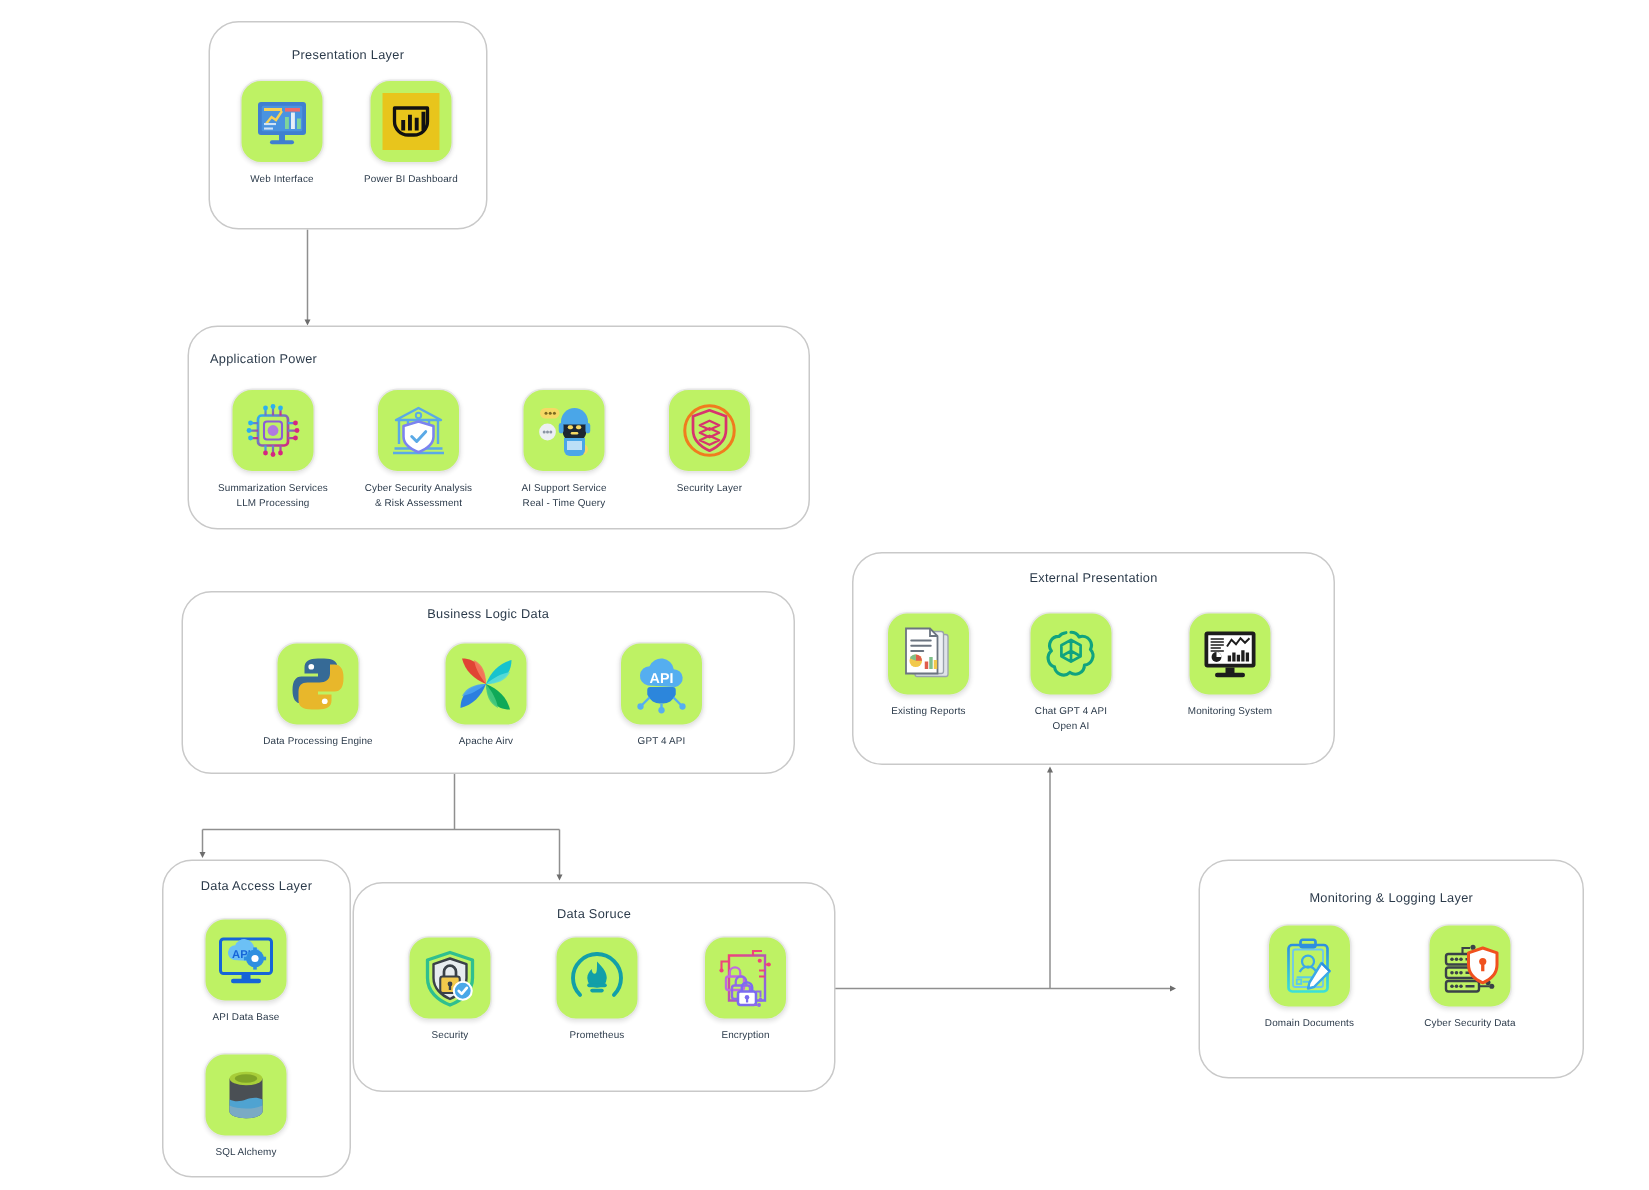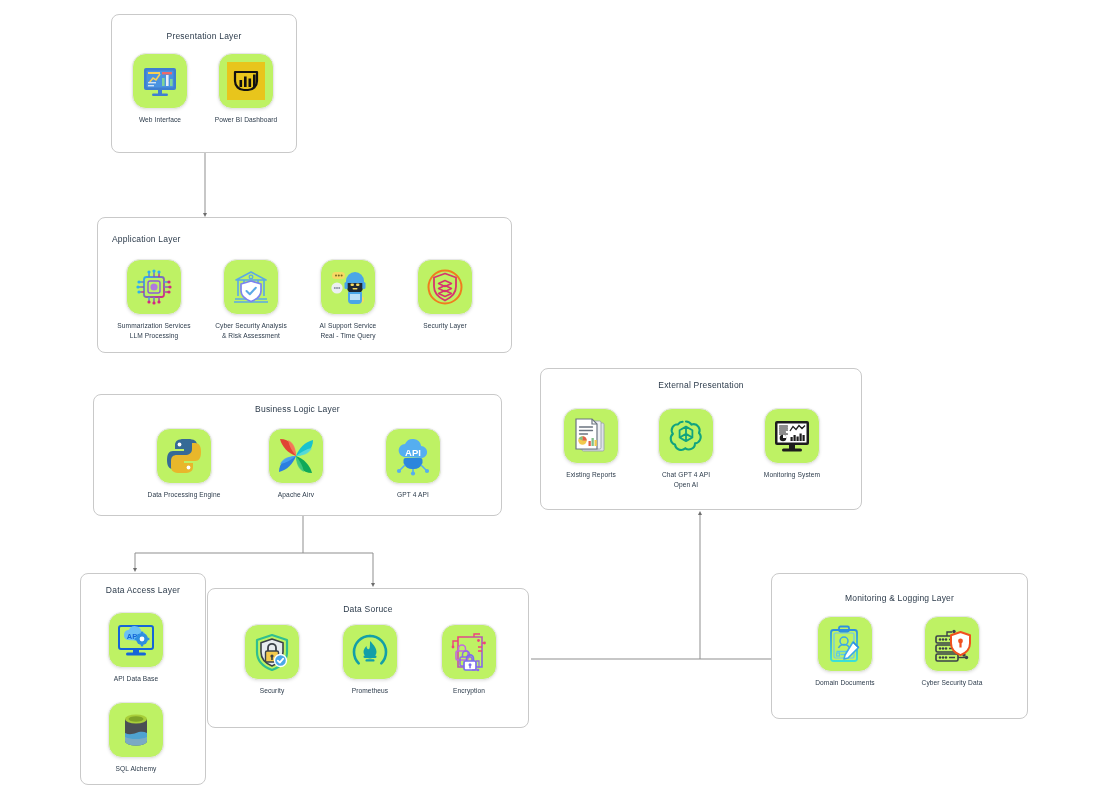--- a/index.html
+++ b/index.html
@@ -3,21 +3,21 @@
 <meta charset="utf-8">
 <style>
   html,body{margin:0;padding:0;background:#ffffff;}
   body{width:1099px;height:793px;position:relative;overflow:hidden;
        font-family:"Liberation Sans","DejaVu Sans",sans-serif;}
 
   .stage{position:absolute;left:0;top:0;width:1099px;height:793px;}
 
   
   .panel{position:absolute;background:#ffffff;border:1px solid #c9c9c9;
-         border-radius:8px;box-sizing:border-box;}
+         border-radius:20px;box-sizing:border-box;margin-left:28px;}
   .panel-title{position:absolute;left:0;right:0;text-align:center;
          font-size:8.5px;color:#2b3a4a;letter-spacing:.2px;white-space:nowrap;}
   .panel-title.left{text-align:left;left:14px;right:auto;}
 
   
   .node{position:absolute;text-align:center;}
   .tile{width:56px;height:56px;margin:0 auto;background:#bef264;
         border:1px solid #e6e6e6;border-radius:14px;
         box-shadow:0 1px 3px rgba(0,0,0,.10);
         display:flex;align-items:center;justify-content:center;box-sizing:border-box;}
@@ -83,21 +83,21 @@
           <rect x="19" y="16.5" width="2.6" height="10.5" fill="#111"></rect>
           <rect x="23.5" y="18.5" width="2.6" height="8.5" fill="#111"></rect>
           <rect x="28" y="14.5" width="2.6" height="12.5" fill="#111"></rect>
         </svg>
       </div>
       <div class="node-label">Power BI Dashboard</div>
     </div>
   </div>
 
   <div class="panel" style="left:97px;top:217px;width:415px;height:136px;">
-    <div class="panel-title left" style="top:16px;">Application Layer</div>
+    <div class="panel-title left" style="top:16px;">Application Power</div>
 
     <div class="node" style="left:9px;top:41px;width:94px;">
       <div class="tile">
         <svg width="42" height="42" viewBox="0 0 42 42">
           <defs>
               <linearGradient id="gcp" x1="0" y1="0" x2="1" y2="1">
             <stop offset="0" stop-color="#2bb0f0"></stop>
                 <stop offset="1" stop-color="#d6277f"></stop>
               </linearGradient>
             </defs>
@@ -191,21 +191,21 @@
             <path d="M21 19.5 L27.5 22.5 L21 25.5 L14.5 22.5 z"></path>
             <path d="M21 24.5 L27.5 27.5 L21 30.5 L14.5 27.5 z"></path>
           </g>
         </svg>
       </div>
       <div class="node-label">Security Layer</div>
     </div>
   </div>
 
   <div class="panel" style="left:93px;top:394px;width:409px;height:122px;">
-    <div class="panel-title" style="top:9px;">Business Logic Layer</div>
+    <div class="panel-title" style="top:9px;">Business Logic Data</div>
 
     <div class="node" style="left:43px;top:33px;width:94px;">
       <div class="tile">
         <svg width="42" height="42" viewBox="0 0 42 42">
           <path d="M21 4 c-6 0 -9 2 -9 6 v4 h9 v2 H10 c-4 0 -6 3 -6 9 s2 9 6 9 h3 v-6 c0 -4 3 -6 7 -6 h8
                    c4 0 6 -2 6 -6 V10 c0 -4 -3 -6 -9 -6 z" fill="#366A96"></path>
           <circle cx="16.5" cy="9.5" r="1.9" fill="#ffffff"></circle>
           <path d="M21 38 c6 0 9 -2 9 -6 v-4 h-9 v-2 h11 c4 0 6 -3 6 -9 s-2 -9 -6 -9 h-3 v6 c0 4 -3 6 -7 6 h-8
                    c-4 0 -6 2 -6 6 v6 c0 4 3 6 9 6 z" fill="#E8B72B" transform="translate(0,0)"></path>
           <circle cx="25.5" cy="32.5" r="1.9" fill="#ffffff"></circle>

